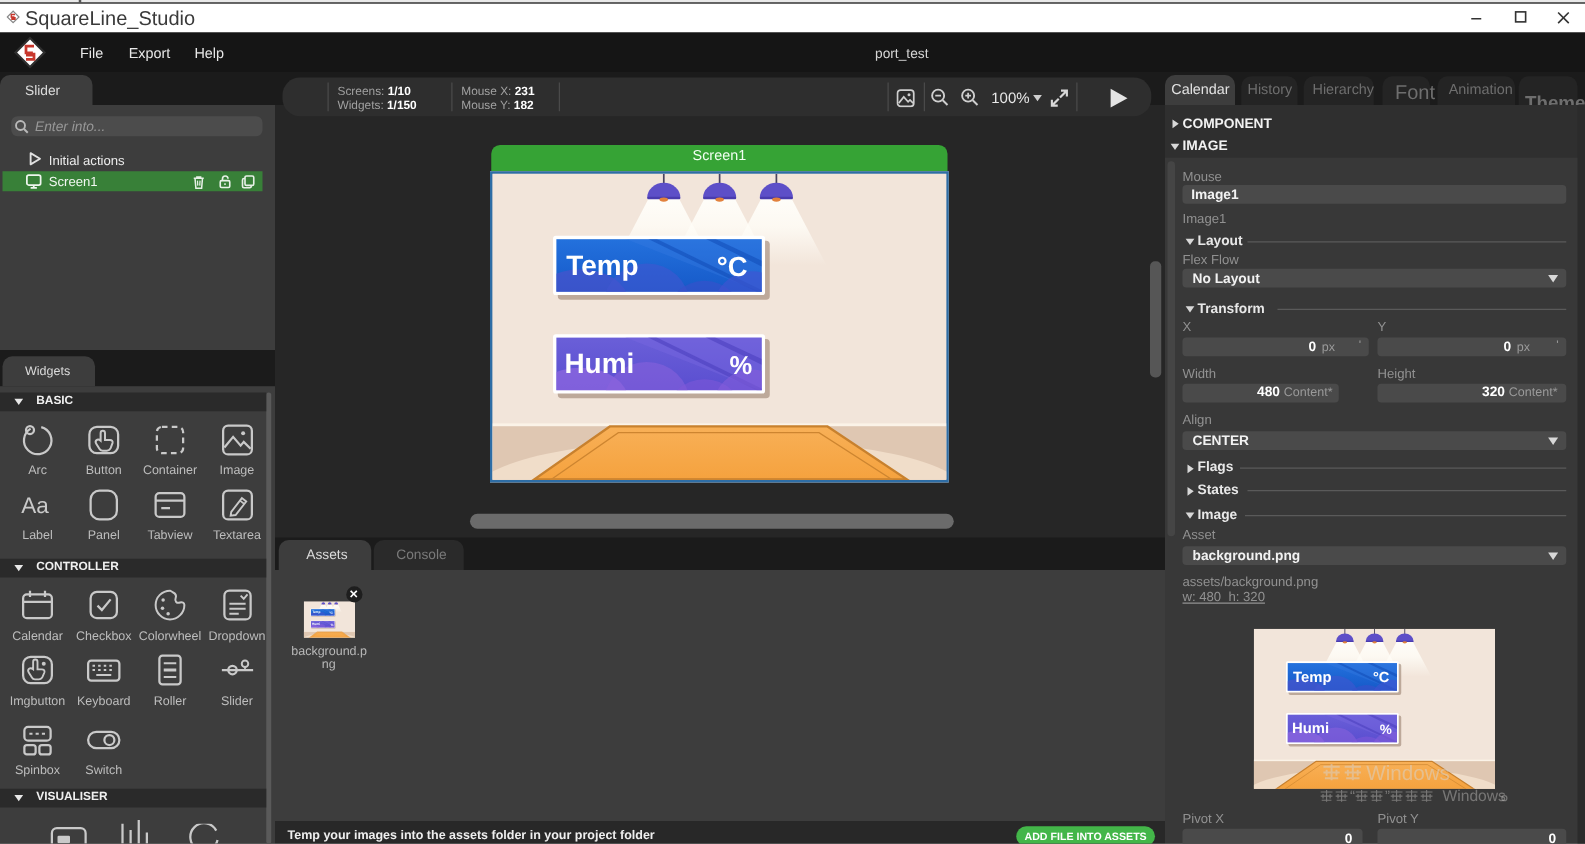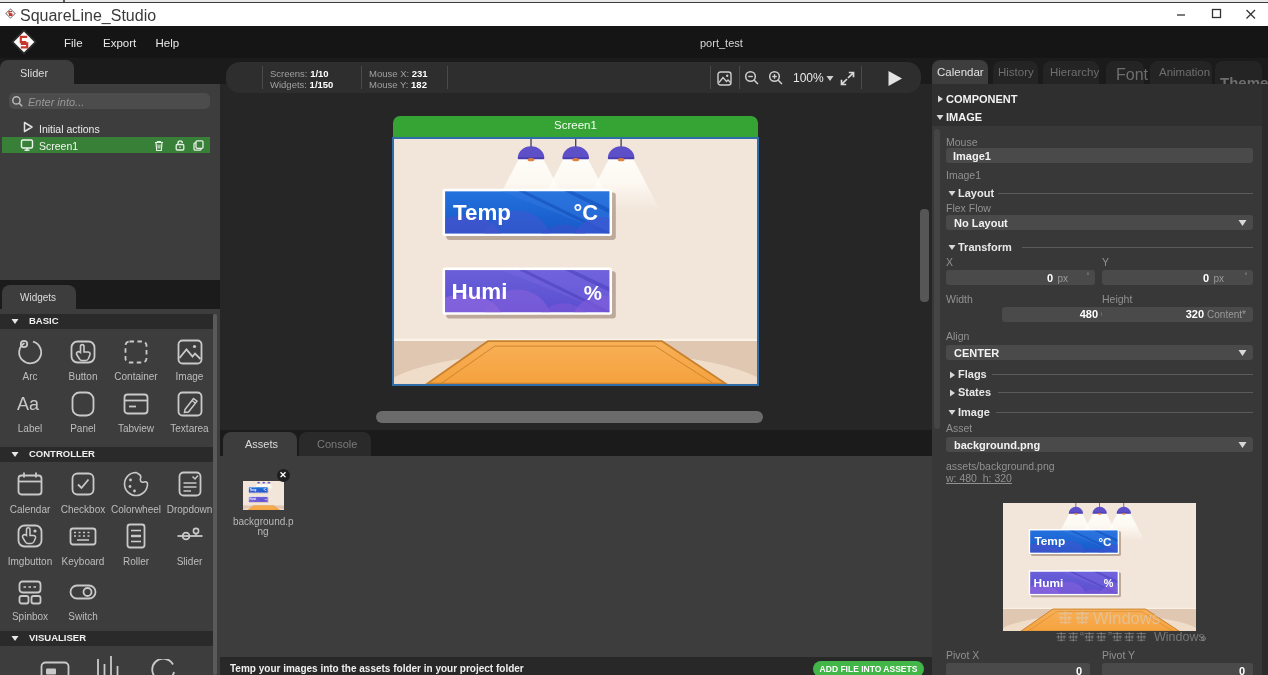--- a/index.html
+++ b/index.html
@@ -346,21 +346,21 @@
       <span style="position:absolute;right:27px;top:2.5px;color:#9a9a9a;font-size:10px;">px</span>
       <span style="position:absolute;right:6px;top:1px;color:#9a9a9a;font-size:10px;">ʹ</span>
     </div>
 <div class="inp" style="left:1102px;top:270px;width:151px;">
       <span style="position:absolute;right:44px;top:1.5px;font-weight:bold;color:#fff;font-size:11px;">0</span>
       <span style="position:absolute;right:29px;top:2.5px;color:#9a9a9a;font-size:10px;">px</span>
       <span style="position:absolute;right:6px;top:1px;color:#9a9a9a;font-size:10px;">ʹ</span>
     </div>
 <div class="abs lbl" style="left:946px;top:293px;">Width</div>
 <div class="abs lbl" style="left:1102px;top:293px;">Height</div>
-<div class="inp" style="left:1002px;top:306.5px;width:143px;">
+<div class="inp" style="left:946px;top:306.5px;width:125px;">
       <span style="position:absolute;right:47px;top:1.5px;font-weight:bold;color:#fff;font-size:11px;">480</span>
       <span style="position:absolute;right:5px;top:2.5px;color:#9a9a9a;font-size:10px;">Content*</span>
     </div>
 <div class="inp" style="left:1102px;top:306.5px;width:151px;">
       <span style="position:absolute;right:49px;top:1.5px;font-weight:bold;color:#fff;font-size:11px;">320</span>
       <span style="position:absolute;right:7px;top:2.5px;color:#9a9a9a;font-size:10px;">Content*</span>
     </div>
 <div class="abs lbl" style="left:946px;top:330px;">Align</div>
 <div class="abs" style="left:946px;top:344.5px;width:307px;height:15px;background:#4a4a4a;border-radius:3px;"></div>
 <div class="abs" style="left:954px;top:346.5px;font-size:11px;font-weight:bold;color:#f2f2f2;text-align:right;">CENTER</div>

